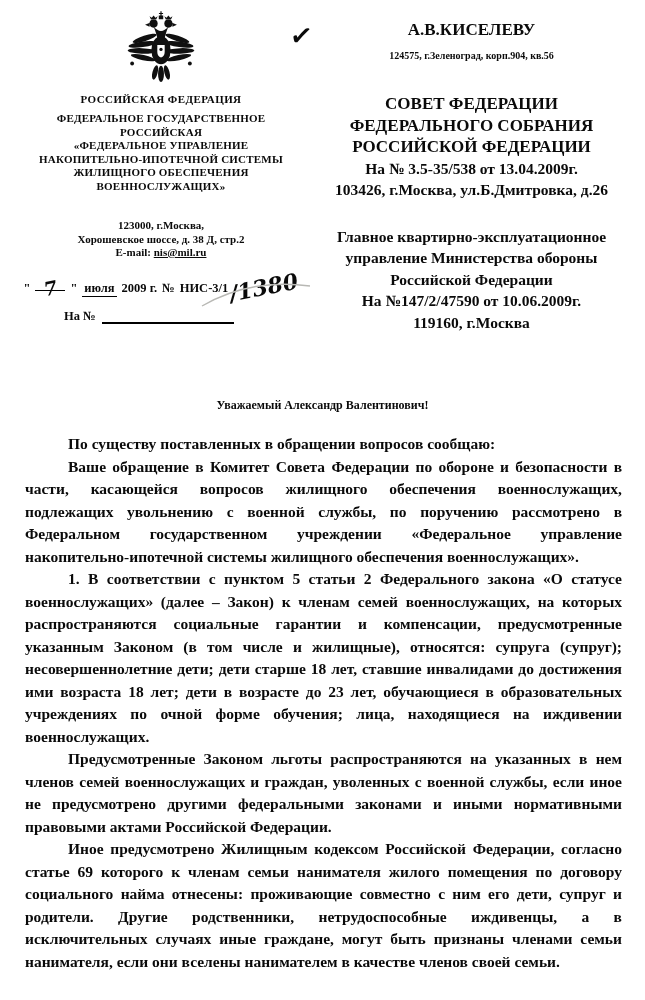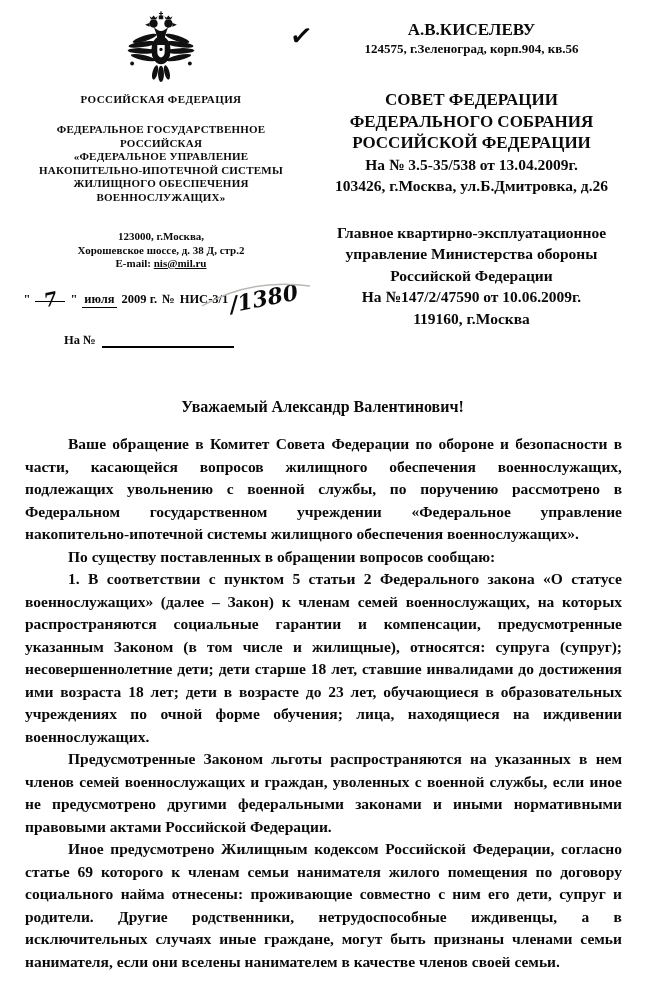--- a/index.html
+++ b/index.html
@@ -14,66 +14,66 @@
     background:#ffffff; overflow:hidden;
   }
 
   
   .left-col {
     position:absolute; left:20px; top:6px; width:282px;
     text-align:center; font-weight:bold;
   }
   .eagle { display:block; margin:0 auto; }
   .country { font-size:11px; letter-spacing:.4px; margin-top:3px; }
-  .org-block { margin-top:18px; font-size:11px; line-height:13.5px; letter-spacing:.2px; }
+  .org-block { margin-top:7px; font-size:11px; line-height:13.5px; letter-spacing:.2px; }
   .postal-block { margin-top:26px; font-size:11px; line-height:13.5px; }
   .email-addr { text-decoration:underline; }
   .website { font-size:11.5px; }
 
   .date-line {
     margin-top:11px; font-size:12.5px; white-space:nowrap;
     display:flex; align-items:baseline; justify-content:center; gap:5px;
   }
   .hw { font-style:italic; font-family:"DejaVu Serif",serif; font-weight:bold; }
   .hw-day-box {
     display:inline-block; width:30px; text-align:center;
     border-bottom:1.5px solid #000; height:16px;
   }
   .hw-day { display:inline-block; font-size:19px; transform:rotate(-12deg); position:relative; top:3px; }
   .month-u { border-bottom:1.5px solid #000; padding:0 2px; }
   .hw-num { display:inline-block; font-size:22px; transform:rotate(-11deg); margin-left:-4px; position:relative; top:3px; }
 
   .nano-line {
-    margin-top:25px; font-size:12.5px; text-align:right; padding-left:44px;
+    margin-top:12px; font-size:12.5px; text-align:right; padding-left:44px;
     display:flex; align-items:flex-end;
   }
   .nano-underline { display:inline-block; width:132px; border-bottom:2px solid #000; height:13px; margin-left:6px; }
   .pen-curve { position:absolute; left:198px; top:270px; pointer-events:none; }
 
   
   .check-mark {
     position:absolute; left:290px; top:20px;
     font-size:27px; font-weight:bold; transform:rotate(7deg);
   }
 
   
   .right-col {
     position:absolute; left:303px; top:20px; width:337px;
     text-align:center; font-weight:bold;
   }
   .person-name { font-size:17px; }
-  .person-address { font-size:13px; margin-top:1px; }
+  .person-address { font-size:10px; margin-top:10px; }
   .council-block { margin-top:32px; font-size:15.5px; line-height:21.5px; }
   .council-block .big { font-size:17px; }
   .gkeu-block { margin-top:25px; font-size:15.5px; line-height:21.5px; }
 
   
   .salutation {
     position:absolute; left:0; top:398px; width:645px;
-    text-align:center; font-size:16px; font-weight:bold;
+    text-align:center; font-size:12px; font-weight:bold;
   }
   .body-text {
     position:absolute; left:25px; top:433px; width:597px;
     font-size:15.5px; line-height:22.5px; font-weight:bold;
     text-align:justify;
   }
   .body-text p { margin:0; text-indent:43px; }
 </style>
 </head>
 <body>
@@ -171,20 +171,20 @@
       <div>управление Министерства обороны</div>
       <div>Российской Федерации</div>
       <div>На №147/2/47590 от 10.06.2009г.</div>
       <div>119160, г.Москва</div>
     </div>
   </div>
 
   <div class="salutation">Уважаемый Александр Валентинович!</div>
 
   <div class="body-text">
+    <p>По существу поставленных в обращении вопросов сообщаю:</p>
     <p>Ваше обращение в Комитет Совета Федерации по обороне и безопасности в части, касающейся вопросов жилищного обеспечения военнослужащих, подлежащих увольнению с военной службы, по поручению рассмотрено в Федеральном государственном учреждении «Федеральное управление накопительно-ипотечной системы жилищного обеспечения военнослужащих».</p>
-    <p>По существу поставленных в обращении вопросов сообщаю:</p>
     <p>1. В соответствии с пунктом 5 статьи 2 Федерального закона «О статусе военнослужащих» (далее – Закон) к членам семей военнослужащих, на которых распространяются социальные гарантии и компенсации, предусмотренные указанным Законом (в том числе и жилищные), относятся: супруга (супруг); несовершеннолетние дети; дети старше 18 лет, ставшие инвалидами до достижения ими возраста 18 лет; дети в возрасте до 23 лет, обучающиеся в образовательных учреждениях по очной форме обучения; лица, находящиеся на иждивении военнослужащих.</p>
     <p>Предусмотренные Законом льготы распространяются на указанных в нем членов семей военнослужащих и граждан, уволенных с военной службы, если иное не предусмотрено другими федеральными законами и иными нормативными правовыми актами Российской Федерации.</p>
     <p>Иное предусмотрено Жилищным кодексом Российской Федерации, согласно статье 69 которого к членам семьи нанимателя жилого помещения по договору социального найма отнесены: проживающие совместно с ним его дети, супруг и родители. Другие родственники, нетрудоспособные иждивенцы, а в исключительных случаях иные граждане, могут быть признаны членами семьи нанимателя, если они вселены нанимателем в качестве членов своей семьи.</p>
   </div>
 
 </div>
 
 </body></html>

